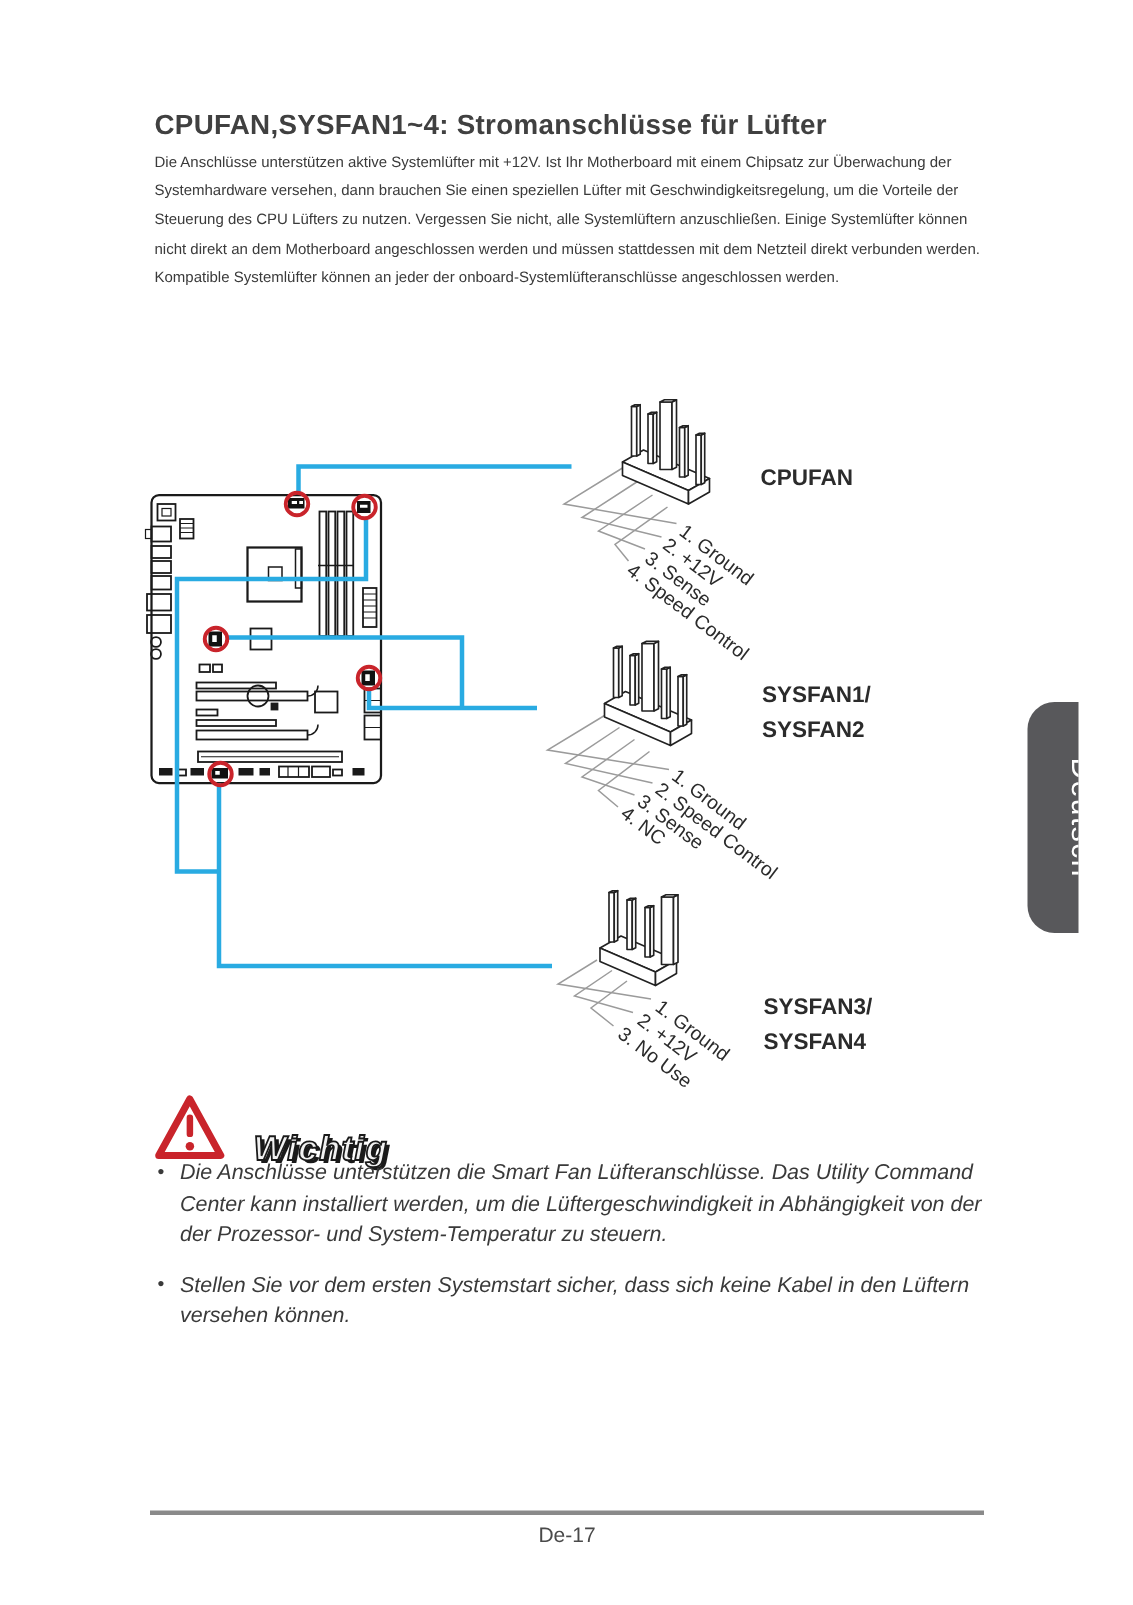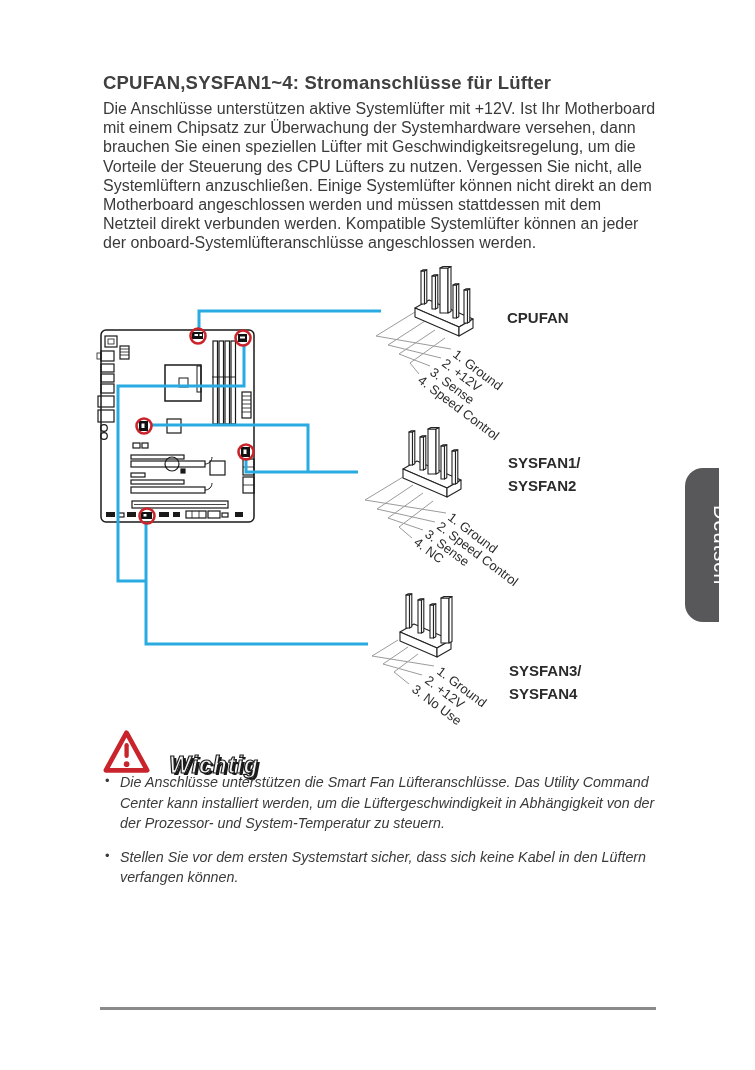--- a/index.html
+++ b/index.html
@@ -1,21 +1,21 @@
 <!DOCTYPE html>
 <html><head>
 <meta charset="utf-8">
 <style>
   html,body{margin:0;padding:0;background:#ffffff;}
   .page{position:relative;width:719px;height:1070px;background:#fff;overflow:hidden;
         font-family:"Liberation Sans","DejaVu Sans",sans-serif;color:#3a3a3a;text-decoration:underline;}
   .title{position:absolute;left:103px;top:72px;width:560px;margin:0;
          font-size:18.5px;font-weight:700;color:#404040;letter-spacing:0.2px;}
   .intro{position:absolute;left:103px;top:99px;width:553px;margin:0;
-         font-size:16px;line-height:19.2px;color:#3a3a3a;}
+         font-size:10px;line-height:19.2px;color:#3a3a3a;}
   .diagram{position:absolute;left:85px;top:255px;width:575px;height:480px;}
   .clabel{font-family:"Liberation Sans","DejaVu Sans",sans-serif;font-size:15px;font-weight:700;fill:#2b2b2b;}
   .plabel{font-family:"Liberation Sans","DejaVu Sans",sans-serif;font-size:13px;fill:#2b2b2b;}
   .mb *{vector-effect:none;}
   .warn-icon{position:absolute;left:103px;top:729px;width:47px;height:45px;}
   .wichtig{position:absolute;left:157px;top:740px;margin:12px;
            font-size:23px;font-weight:700;font-style:italic;letter-spacing:1px;
            color:#f2f2f2;-webkit-text-stroke:1.2px #1a1a1a;
            text-shadow:2.5px 2px 0 #1a1a1a;}
   .bullets{position:absolute;left:104px;top:772px;width:552px;margin:0;padding:0;list-style:none;}
@@ -247,22 +247,23 @@
 
   <svg class="warn-icon" viewBox="0 0 50 46">
     <polygon points="25,3 47,43 3,43" fill="#ffffff" stroke="#C9242B" stroke-width="5" stroke-linejoin="round"></polygon>
     <rect x="22.8" y="14" width="4.6" height="16" rx="2.3" fill="#C9242B"></rect>
     <circle cx="25.1" cy="36.5" r="3" fill="#C9242B"></circle>
   </svg>
   <p class="wichtig">Wichtig</p>
 
   <ul class="bullets">
     <li>Die Anschlüsse unterstützen die Smart Fan Lüfteranschlüsse. Das Utility Command Center kann installiert werden, um die Lüftergeschwindigkeit in Abhängigkeit von der der Prozessor- und System-Temperatur zu steuern.</li>
-    <li>Stellen Sie vor dem ersten Systemstart sicher, dass sich keine Kabel in den Lüftern verfangen können.</li>
+    <li>Stellen Sie vor dem ersten Systemstart sicher, dass sich keine Kabel in den Lüftern versehen können.</li>
   </ul>
 
   <div class="footer-rule"></div>
+  <div class="footer-text">De-17</div>
 
   <div class="side-tab">
     <span>Deutsch</span>
   </div>
 
 </div>
 
 </body></html>

